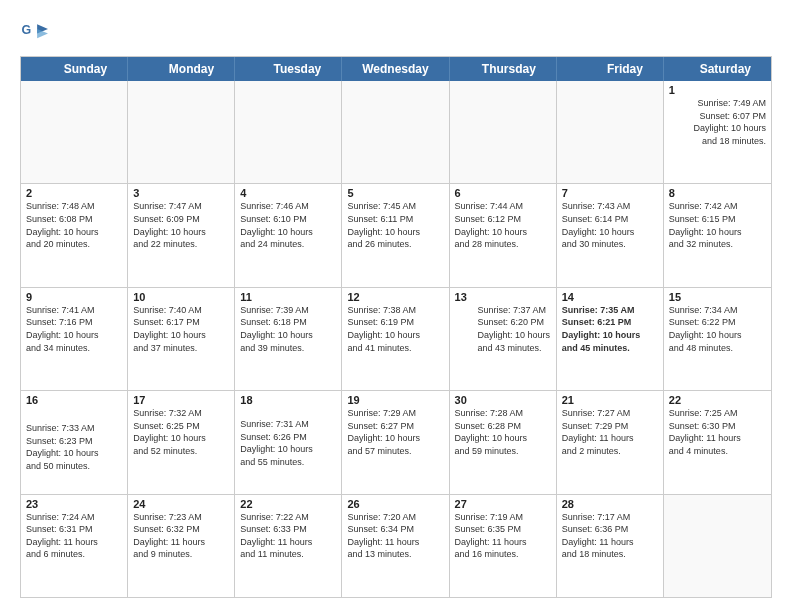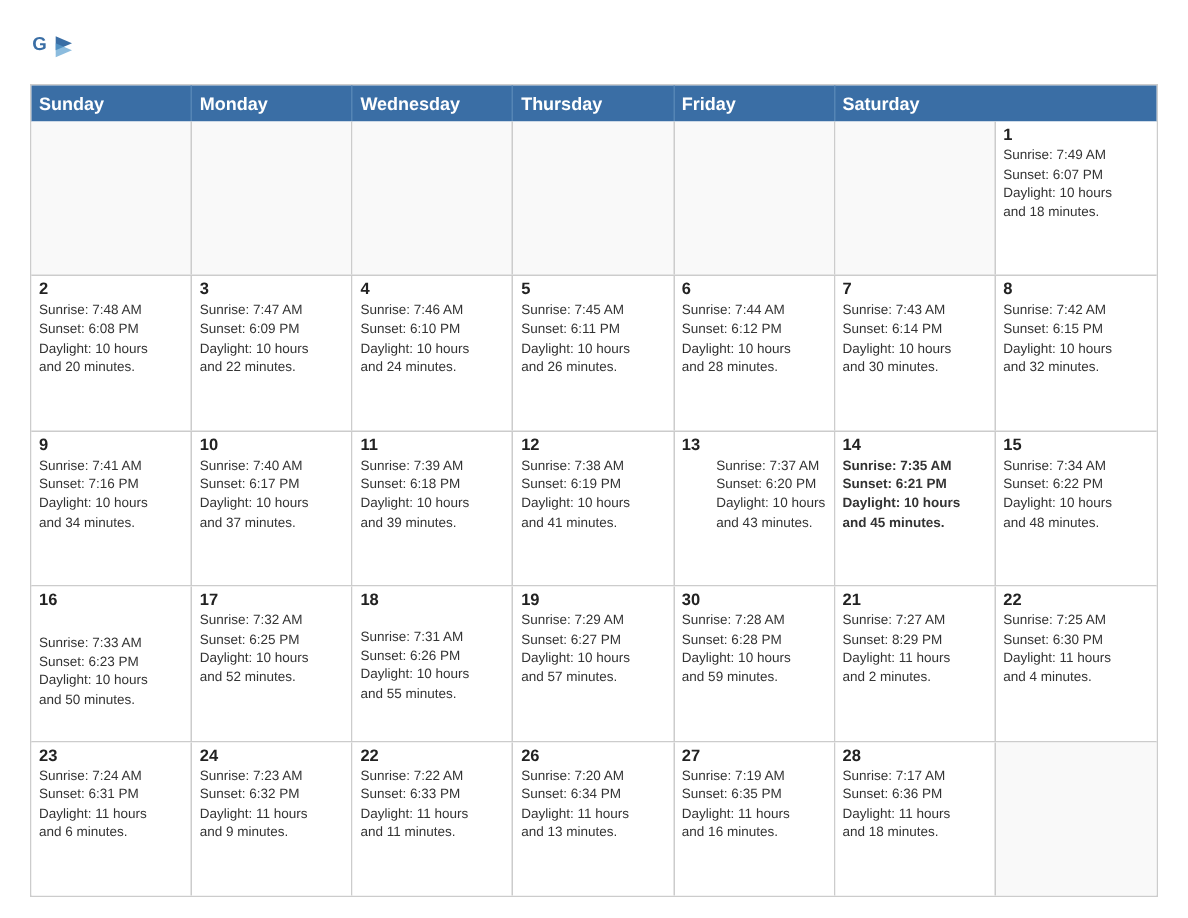--- a/index.html
+++ b/index.html
@@ -52,22 +52,22 @@
     }
     .cal-header {
       display: grid;
       grid-template-columns: repeat(7, 1fr);
       background: #3a6ea5;
     }
     .cal-header-cell {
       color: #fff;
       font-size: 12px;
       font-weight: bold;
-      padding: 5px 5px;
-      text-align: left;
+      padding: 5px 20px;
+      text-align: right;
       border-right: 1px solid #5585b5;
     }
     .cal-header-cell:last-child { border-right: none; }
     .cal-body {
       display: flex;
       flex-direction: column;
       flex: 1;
     }
     .cal-row {
       display: grid;
@@ -119,36 +119,37 @@
     <div class="title-block">
       <div class="month-title"></div>
       <div class="subtitle"></div>
     </div>
   </div>
 
   <div class="calendar">
     <div class="cal-header" id="cal-header">
         <div class="cal-header-cell">Sunday</div>
         <div class="cal-header-cell">Monday</div>
+        <div class="cal-header-cell">Tuesday</div>
         <div class="cal-header-cell">Wednesday</div>
         <div class="cal-header-cell">Thursday</div>
         <div class="cal-header-cell">Friday</div>
         <div class="cal-header-cell">Saturday</div>
       </div>
     <div class="cal-body" id="cal-body">
         <div class="cal-row">
           <div class="cal-cell empty"></div>
           <div class="cal-cell empty"></div>
           <div class="cal-cell empty"></div>
           <div class="cal-cell empty"></div>
           <div class="cal-cell empty"></div>
           <div class="cal-cell empty"></div>
           <div class="cal-cell">
             <span class="day-num">1</span>
-            <div class="info" style="white-space: pre-line;">Sunrise: 7:49 AM
+            <div class="info" style="white-space: pre-line; text-align: right;">Sunrise: 7:49 AM
 Sunset: 6:07 PM
 Daylight: 10 hours
 and 18 minutes.</div>
           </div>
         </div>
         <div class="cal-row">
           <div class="cal-cell">
             <span class="day-num">2</span>
             <div class="info" style="white-space: pre-line;">Sunrise: 7:48 AM
 Sunset: 6:08 PM
@@ -281,21 +282,21 @@
           <div class="cal-cell">
             <span class="day-num">30</span>
             <div class="info" style="white-space: pre-line;">Sunrise: 7:28 AM
 Sunset: 6:28 PM
 Daylight: 10 hours
 and 59 minutes.</div>
           </div>
           <div class="cal-cell">
             <span class="day-num">21</span>
             <div class="info" style="white-space: pre-line;">Sunrise: 7:27 AM
-Sunset: 8:29 PM
+Sunset: 7:29 PM
 Daylight: 11 hours
 and 2 minutes.</div>
           </div>
           <div class="cal-cell">
             <span class="day-num">22</span>
             <div class="info" style="white-space: pre-line;">Sunrise: 7:25 AM
 Sunset: 6:30 PM
 Daylight: 11 hours
 and 4 minutes.</div>
           </div>

